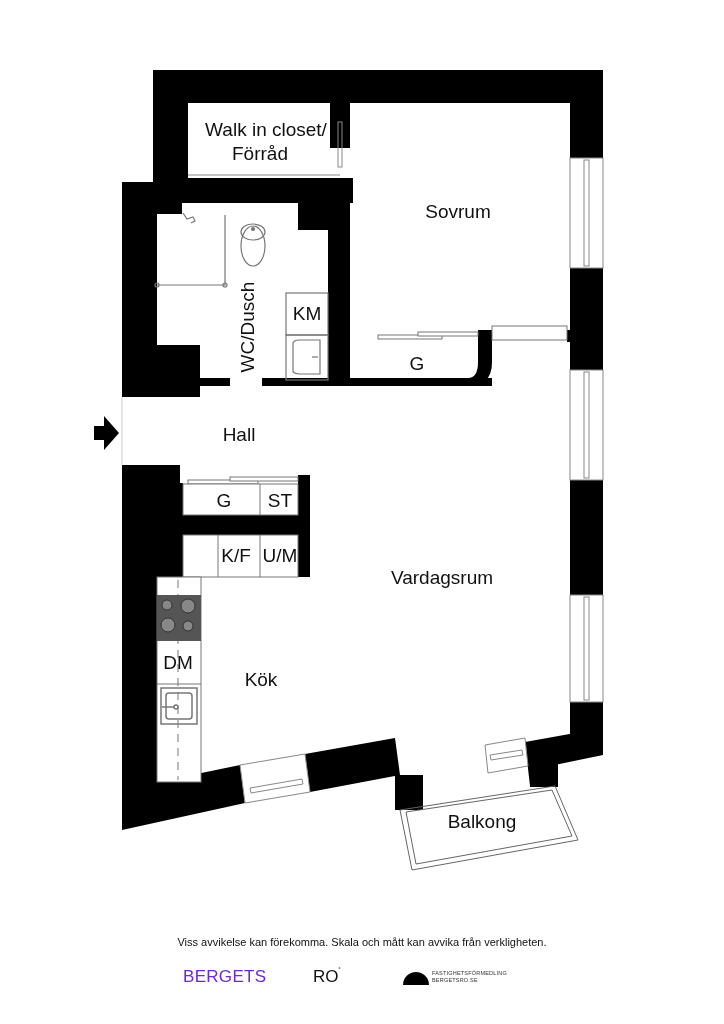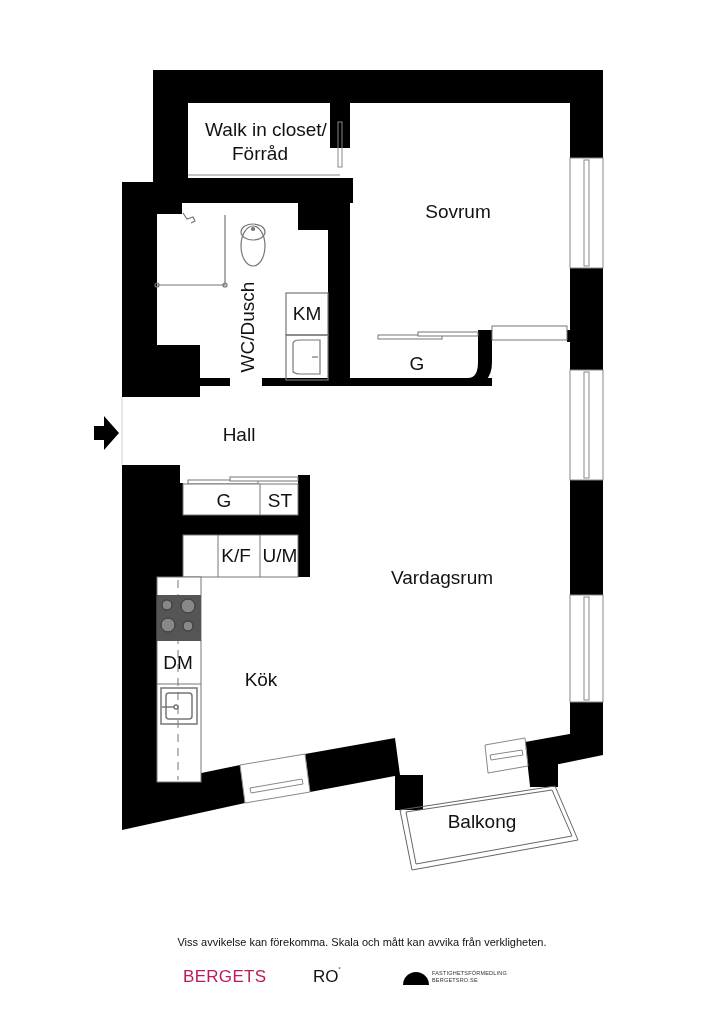--- a/index.html
+++ b/index.html
@@ -1,21 +1,21 @@
 <!DOCTYPE html>
 <html><head>
 <meta charset="utf-8">
 <style>
   html, body { margin: 0; padding: 0; background: #ffffff; }
   body { width: 724px; height: 1024px; position: relative; overflow: hidden; font-family: "Liberation Sans", sans-serif; }
   #plan { position: absolute; left: 0; top: 0; width: 724px; height: 1024px; }
   .room-label { font-family: "Liberation Sans", sans-serif; fill: #111; font-size: 19px; }
   .fix-label { font-family: "Liberation Sans", sans-serif; fill: #111; font-size: 19px; }
   .disclaimer { position: absolute; left: 0; top: 936px; width: 724px; text-align: center; font-size: 11px; color: #111; }
-  .logo-bergets { position: absolute; left: 183px; top: 967px; font-size: 17px; color: #be185d; letter-spacing: 0.3px; text-align: center; }
+  .logo-bergets { position: absolute; left: 183px; top: 967px; font-size: 17px; color: #6d28d9; letter-spacing: 0.3px; text-align: center; }
   .logo-ro { position: absolute; left: 313px; top: 967px; font-size: 17px; color: #111; }
   .logo-ro sup { font-size: 7px; vertical-align: top; }
   .logo-mark { position: absolute; left: 403px; top: 972px; width: 26px; height: 13px; background: #000; border-radius: 13px 13px 0 0; }
   .logo-sub { position: absolute; left: 432px; top: 970px; font-size: 5.5px; line-height: 7px; color: #333; letter-spacing: 0.2px; }
 </style>
 </head>
 <body>
 
 <svg id="plan" viewBox="0 0 724 1024" xmlns="http://www.w3.org/2000/svg">
 

